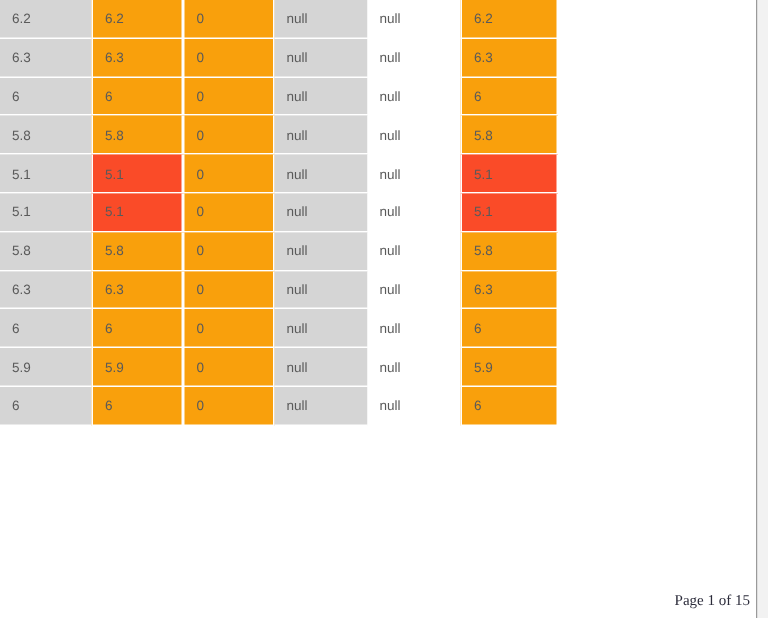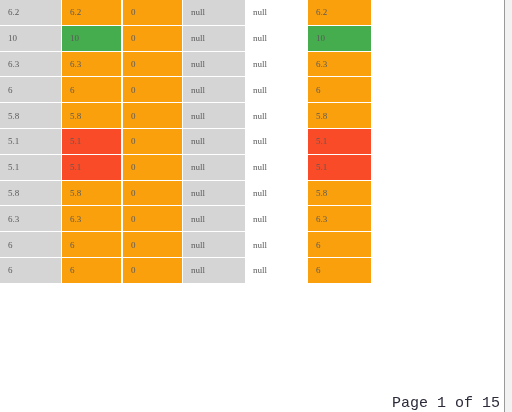--- a/index.html
+++ b/index.html
@@ -33,21 +33,20 @@
     position: absolute;
     top: 0; left: 0;
     width: 380px;
   }
   table.grid {
     border-collapse: separate;
     border-spacing: 0;
     table-layout: fixed;
     width: 372px;
     background: #ffffff;
-    font-family: Liberation Serif, serif;
   }
   table.grid td {
     height: 25.8px;
     padding: 0 8px;
     font-size: 9px;
     color: #5a5a5a;
     vertical-align: middle;
     white-space: nowrap;
     overflow: hidden;
     border-bottom: 1px solid #ffffff;
@@ -74,23 +73,23 @@
   #footer {
     position: absolute;
     left: 0; right: 0;
     top: 395px;
     height: 17px;
   }
   #page-label {
     position: absolute;
     right: 12px;
     top: 0px;
-    font-size: 15px;
+    font-size: 10px;
     color: #2b2b3a;
-    font-family: Liberation Mono, monospace;
+    font-family: Liberation Serif, serif;
   }
 </style>
 </head>
 <body>
 
 <div id="page">
 
   <div id="grid-wrap">
     <table class="grid">
       <colgroup>
@@ -104,28 +103,20 @@
       <tbody id="grid-body">
           <tr>
             <td class="bg-grey">6.2</td>
             <td class="bg-orange">6.2</td>
             <td class="bg-orange">0</td>
             <td class="bg-grey">null</td>
             <td class="bg-white">null</td>
             <td class="bg-orange">6.2</td>
           </tr>
           <tr>
-            <td class="bg-grey">10</td>
-            <td class="bg-green">10</td>
-            <td class="bg-orange">0</td>
-            <td class="bg-grey">null</td>
-            <td class="bg-white">null</td>
-            <td class="bg-green">10</td>
-          </tr>
-          <tr>
             <td class="bg-grey">6.3</td>
             <td class="bg-orange">6.3</td>
             <td class="bg-orange">0</td>
             <td class="bg-grey">null</td>
             <td class="bg-white">null</td>
             <td class="bg-orange">6.3</td>
           </tr>
           <tr>
             <td class="bg-grey">6</td>
             <td class="bg-orange">6</td>
@@ -174,20 +165,28 @@
             <td class="bg-white">null</td>
             <td class="bg-orange">6.3</td>
           </tr>
           <tr>
             <td class="bg-grey">6</td>
             <td class="bg-orange">6</td>
             <td class="bg-orange">0</td>
             <td class="bg-grey">null</td>
             <td class="bg-white">null</td>
             <td class="bg-orange">6</td>
+          </tr>
+          <tr>
+            <td class="bg-grey">5.9</td>
+            <td class="bg-orange">5.9</td>
+            <td class="bg-orange">0</td>
+            <td class="bg-grey">null</td>
+            <td class="bg-white">null</td>
+            <td class="bg-orange">5.9</td>
           </tr>
           <tr>
             <td class="bg-grey">6</td>
             <td class="bg-orange">6</td>
             <td class="bg-orange">0</td>
             <td class="bg-grey">null</td>
             <td class="bg-white">null</td>
             <td class="bg-orange">6</td>
           </tr>
         </tbody>

